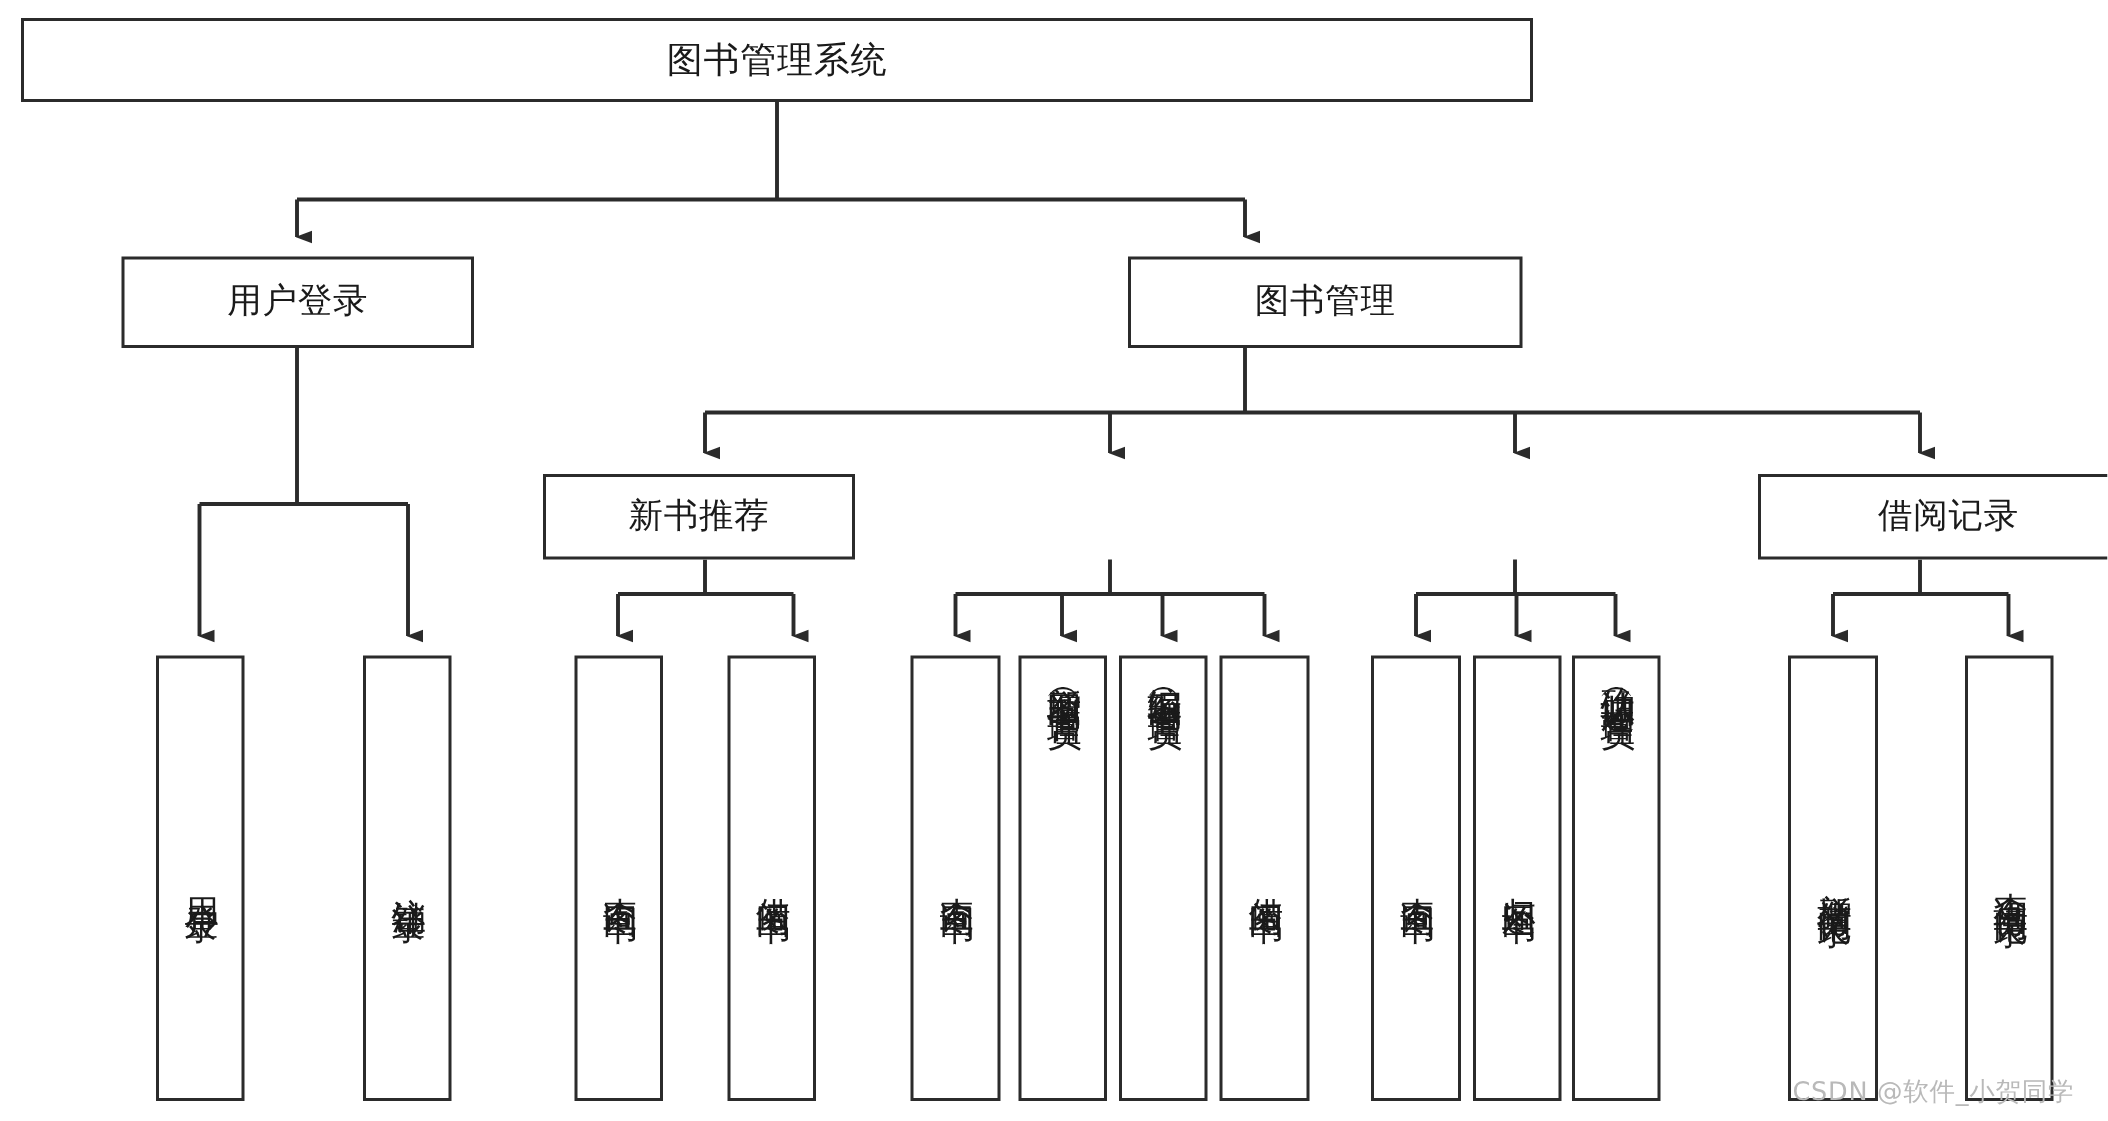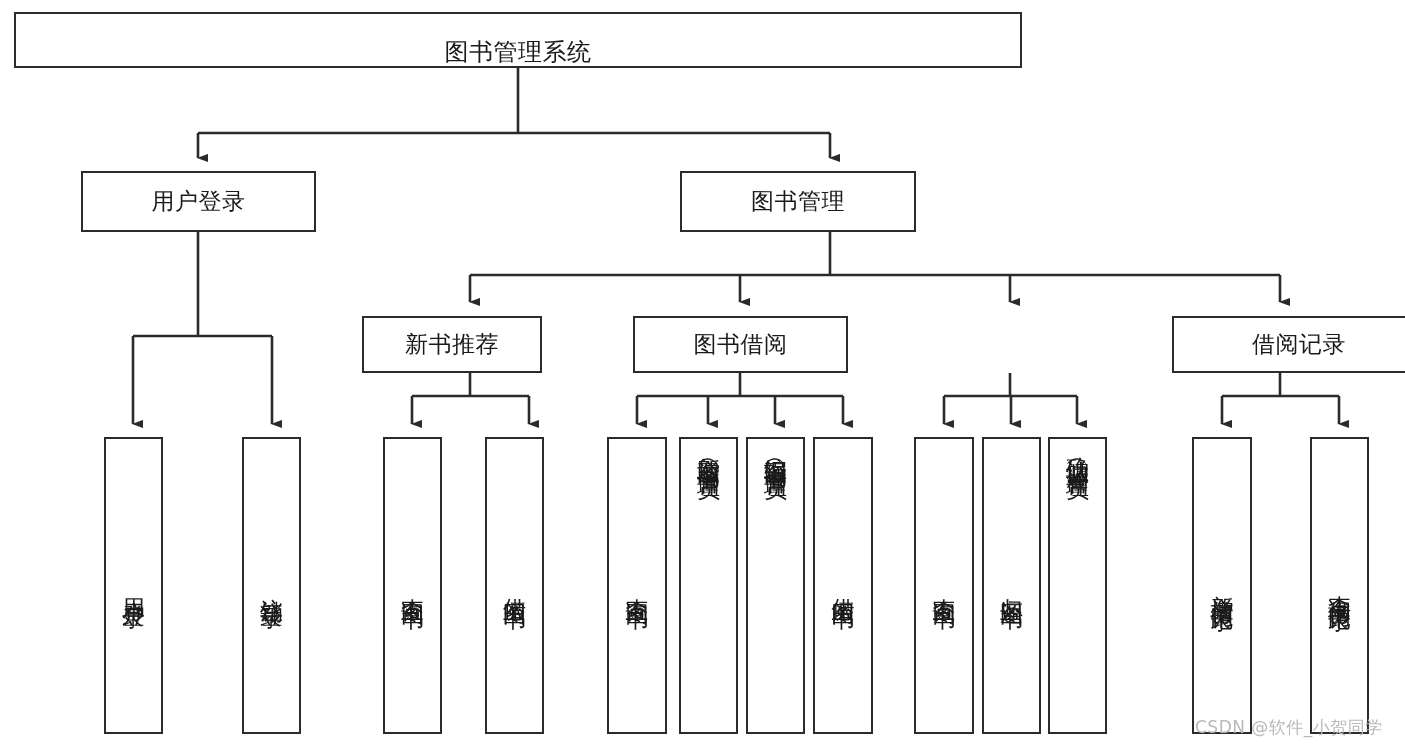--- a/index.html
+++ b/index.html
@@ -124,36 +124,33 @@
       <path d="M1011,396 L1011,424" marker-end="url(#arrow)"></path>
       <path d="M1077,396 L1077,424" marker-end="url(#arrow)"></path>
 
       <path d="M1280,373 L1280,396"></path>
       <path d="M1222,396 L1339,396"></path>
       <path d="M1222,396 L1222,424" marker-end="url(#arrow)"></path>
       <path d="M1339,396 L1339,424" marker-end="url(#arrow)"></path>
     </g>
   </svg>
 
-  <div class="node horiz root" style="left:14px; top:12px; width:1008px; height:56px;align-items:flex-end;">
+  <div class="node horiz root" style="left:14px; top:12px; width:1008px; height:56px;">
     <span class="label">图书管理系统</span>
   </div>
 
   <div class="node horiz" style="left:81px; top:171px; width:235px; height:61px;">
     <span class="label">用户登录</span>
   </div>
-  <div class="node horiz" style="left:680px; top:171px; width:236px; height:61px;">
+  <div class="node horiz" style="left:752px; top:171px; width:263px; height:61px;">
     <span class="label">图书管理</span>
   </div>
 
-  <div class="node horiz" style="left:362px; top:316px; width:180px; height:57px;">
+  <div class="node horiz" style="left:362px; top:316px; width:208px; height:57px;">
     <span class="label">新书推荐</span>
-  </div>
-  <div class="node horiz" style="left:633px; top:316px; width:215px; height:57px;">
-    <span class="label">图书借阅</span>
   </div>
   <div class="node horiz" style="left:1172px; top:316px; width:254px; height:57px;">
     <span class="label">借阅记录</span>
   </div>
 
   <div class="node leaf center-text" style="left:104px; top:437px; width:59px; height:297px;">
     <span class="label">用户登录</span>
   </div>
   <div class="node leaf center-text" style="left:242px; top:437px; width:59px; height:297px;">
     <span class="label">注销登录</span>

